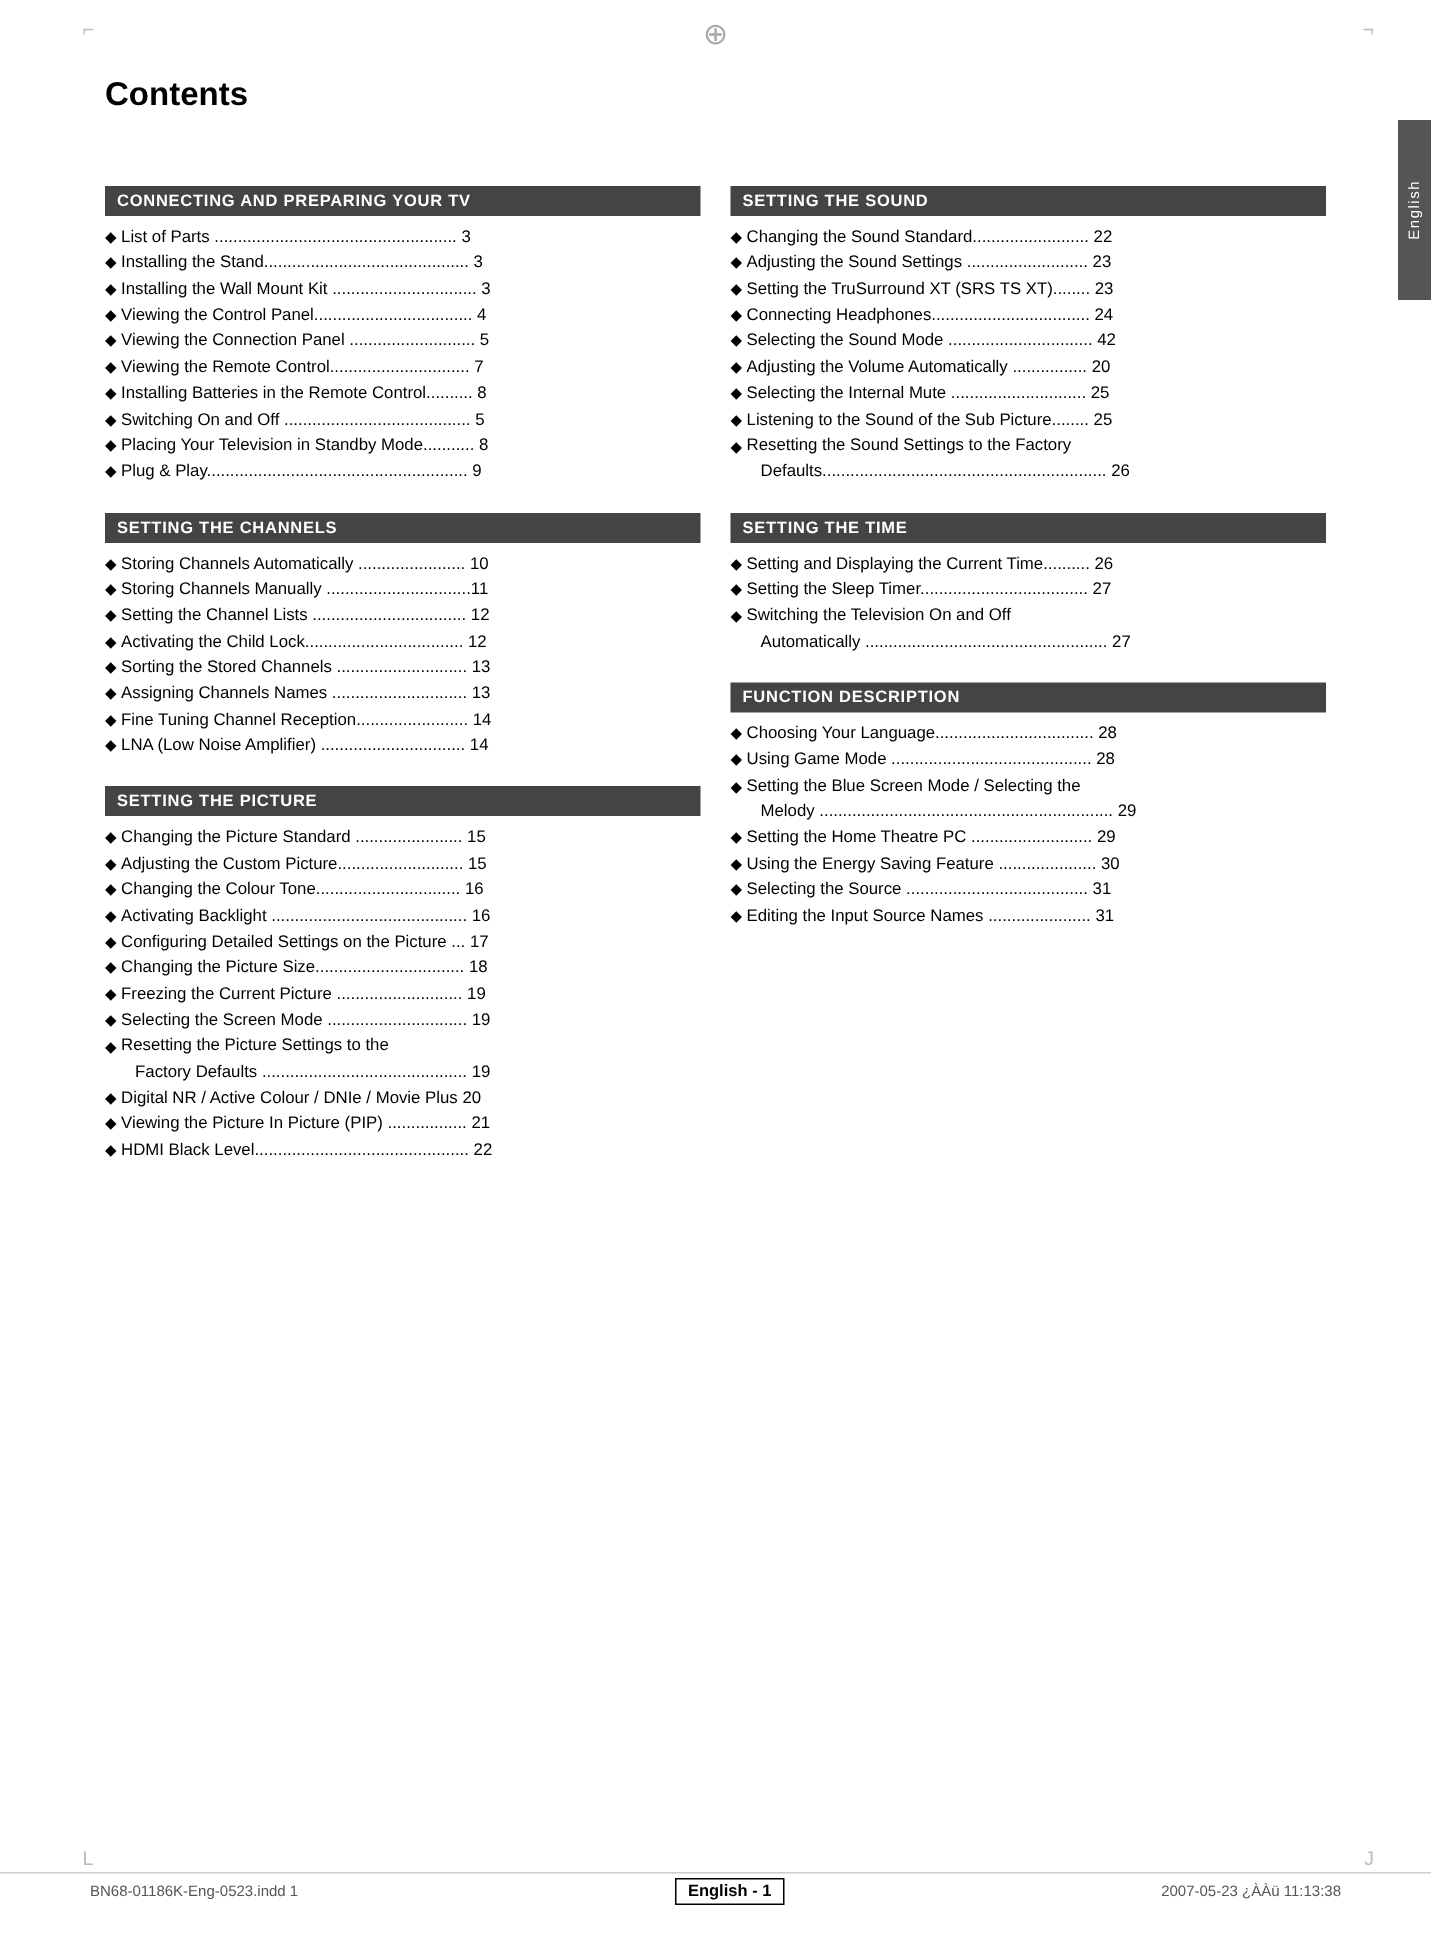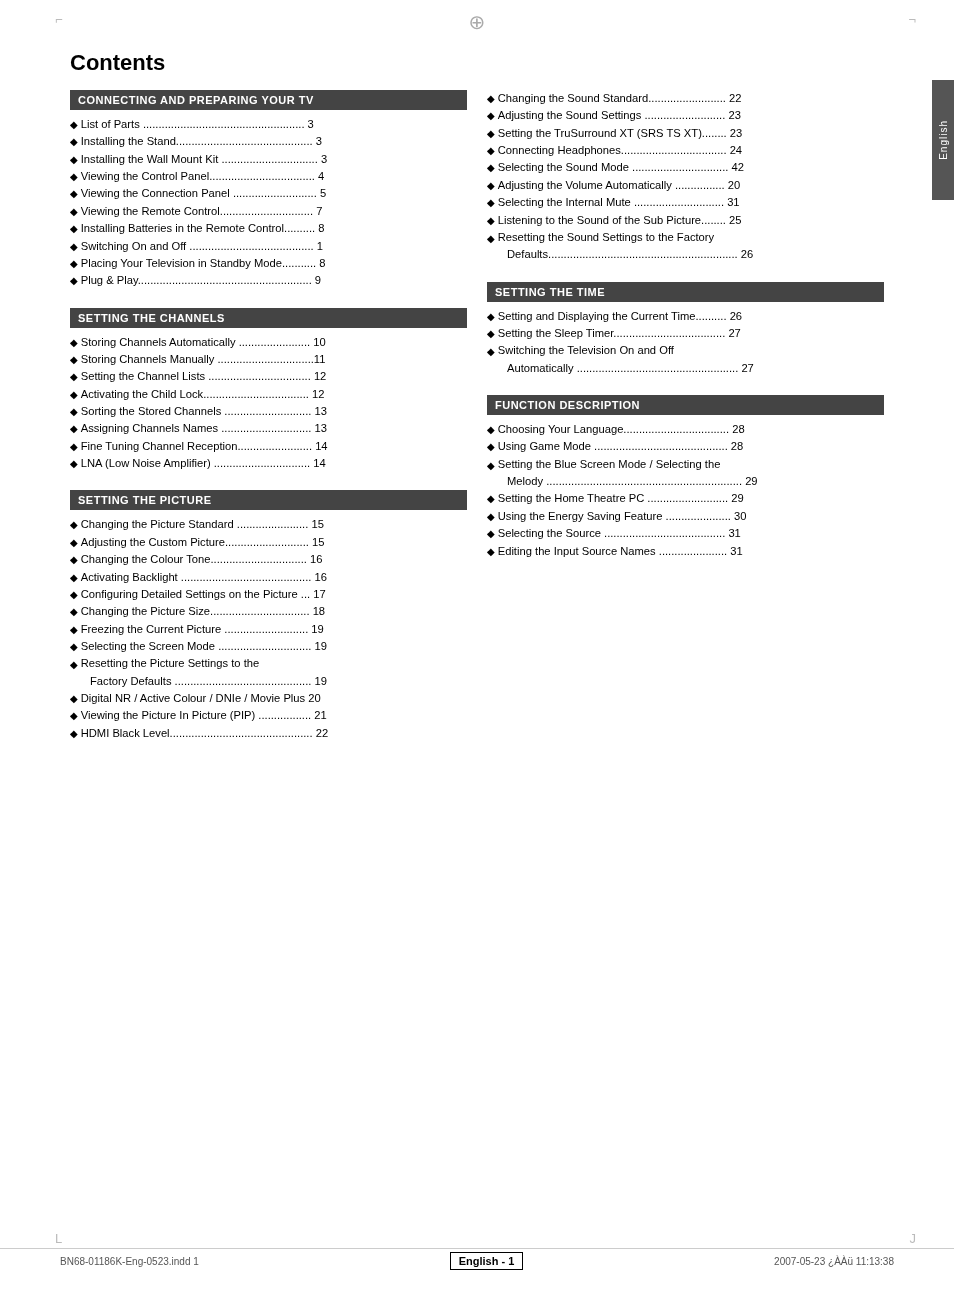--- a/index.html
+++ b/index.html
@@ -43,31 +43,31 @@
 
     
     .content {
       padding: 50px 70px 60px 70px;
     }
 
     
     .page-title {
       font-size: 22px;
       font-weight: bold;
-      margin-bottom: 14px;
       color: #000;
     }
 
     
     .two-col {
       display: flex;
       gap: 20px;
     }
     .col-left, .col-right {
       flex: 1;
+      margin-top: 48px;
     }
 
     
     .section-header {
       background: #444;
       color: #fff;
       font-weight: bold;
       font-size: 11px;
       padding: 4px 8px;
       margin-bottom: 6px;
@@ -207,21 +207,21 @@
           <div class="toc-item">
             <span class="bullet">◆</span>
             <span class="item-text">Viewing the Remote Control.............................. 7</span>
           </div>
           <div class="toc-item">
             <span class="bullet">◆</span>
             <span class="item-text">Installing Batteries in the Remote Control.......... 8</span>
           </div>
           <div class="toc-item">
             <span class="bullet">◆</span>
-            <span class="item-text">Switching On and Off ........................................ 1</span>
+            <span class="item-text">Switching On and Off ........................................ 5</span>
           </div>
           <div class="toc-item">
             <span class="bullet">◆</span>
             <span class="item-text">Placing Your Television in Standby Mode........... 8</span>
           </div>
           <div class="toc-item">
             <span class="bullet">◆</span>
             <span class="item-text">Plug &amp; Play........................................................ 9</span>
           </div>
         </div>
@@ -315,20 +315,21 @@
             <span class="bullet">◆</span>
             <span class="item-text">HDMI Black Level.............................................. 22</span>
           </div>
         </div>
 
       </div>
 
       <div class="col-right">
 
         <div class="toc-section">
+          <div class="section-header">SETTING THE SOUND</div>
           <div class="toc-item">
             <span class="bullet">◆</span>
             <span class="item-text">Changing the Sound Standard......................... 22</span>
           </div>
           <div class="toc-item">
             <span class="bullet">◆</span>
             <span class="item-text">Adjusting the Sound Settings .......................... 23</span>
           </div>
           <div class="toc-item">
             <span class="bullet">◆</span>
@@ -341,21 +342,21 @@
           <div class="toc-item">
             <span class="bullet">◆</span>
             <span class="item-text">Selecting the Sound Mode ............................... 42</span>
           </div>
           <div class="toc-item">
             <span class="bullet">◆</span>
             <span class="item-text">Adjusting the Volume Automatically ................ 20</span>
           </div>
           <div class="toc-item">
             <span class="bullet">◆</span>
-            <span class="item-text">Selecting the Internal Mute ............................. 31</span>
+            <span class="item-text">Selecting the Internal Mute ............................. 25</span>
           </div>
           <div class="toc-item">
             <span class="bullet">◆</span>
             <span class="item-text">Listening to the Sound of the Sub Picture........ 25</span>
           </div>
           <div class="toc-item-multiline">
             <span class="bullet">◆</span>
             <div class="item-content">
               <span>Resetting the Sound Settings to the Factory</span><br>
               <span>&nbsp;&nbsp;&nbsp;Defaults............................................................. 26</span>

